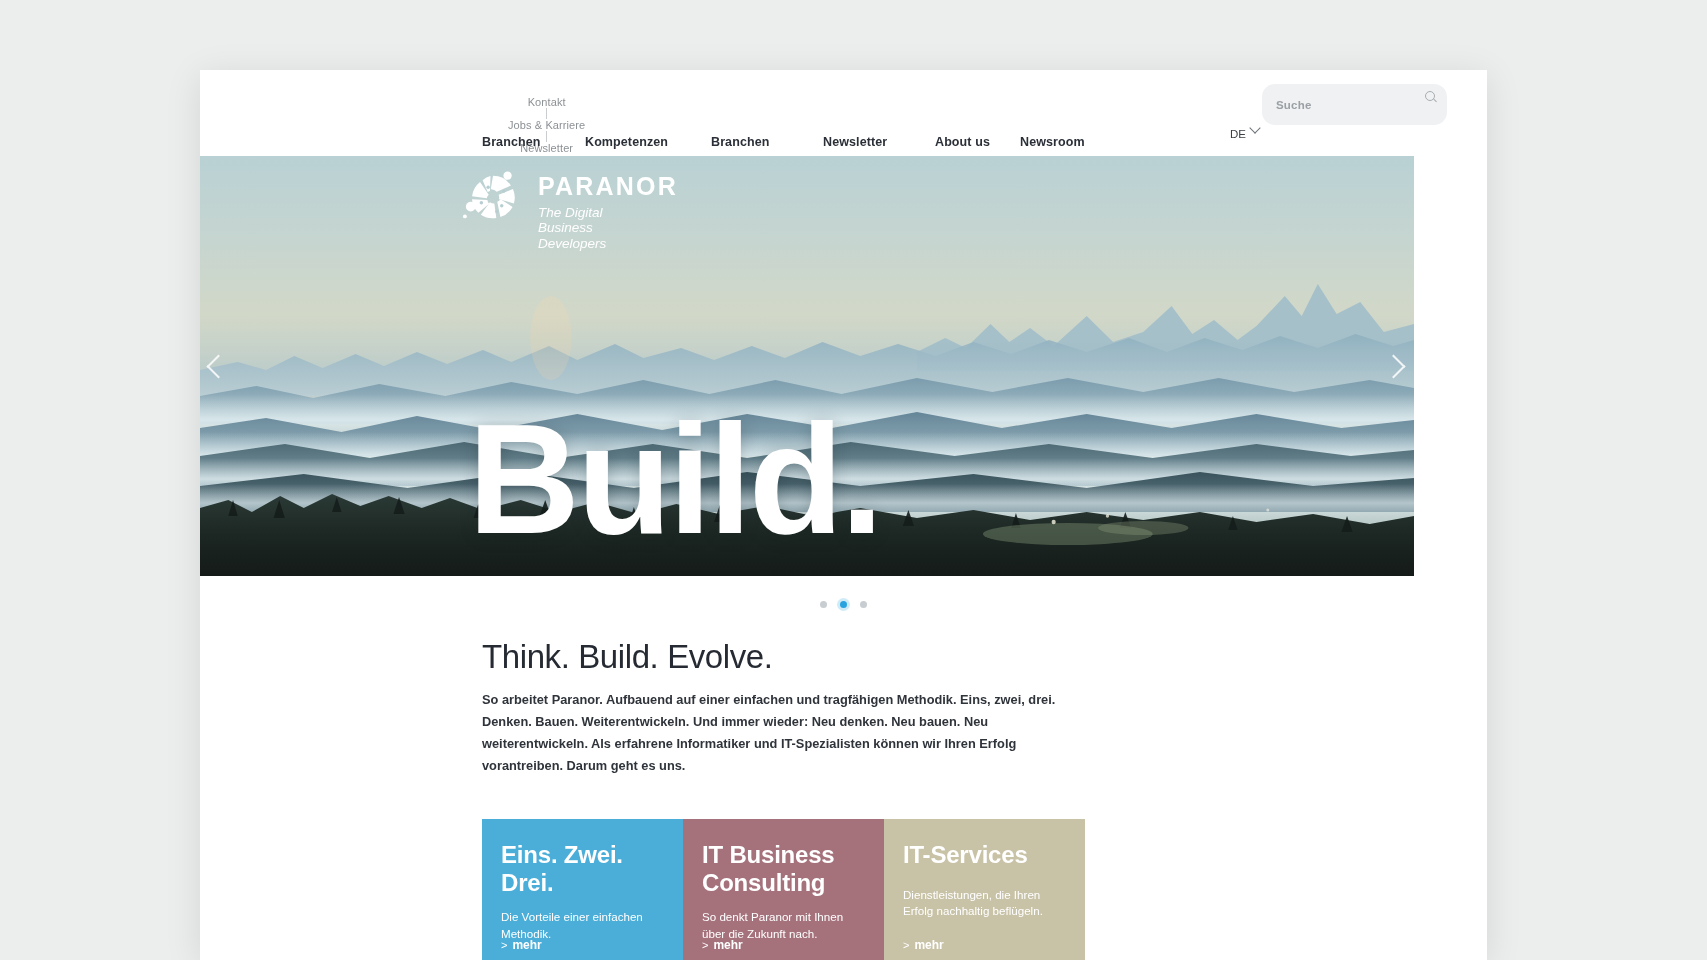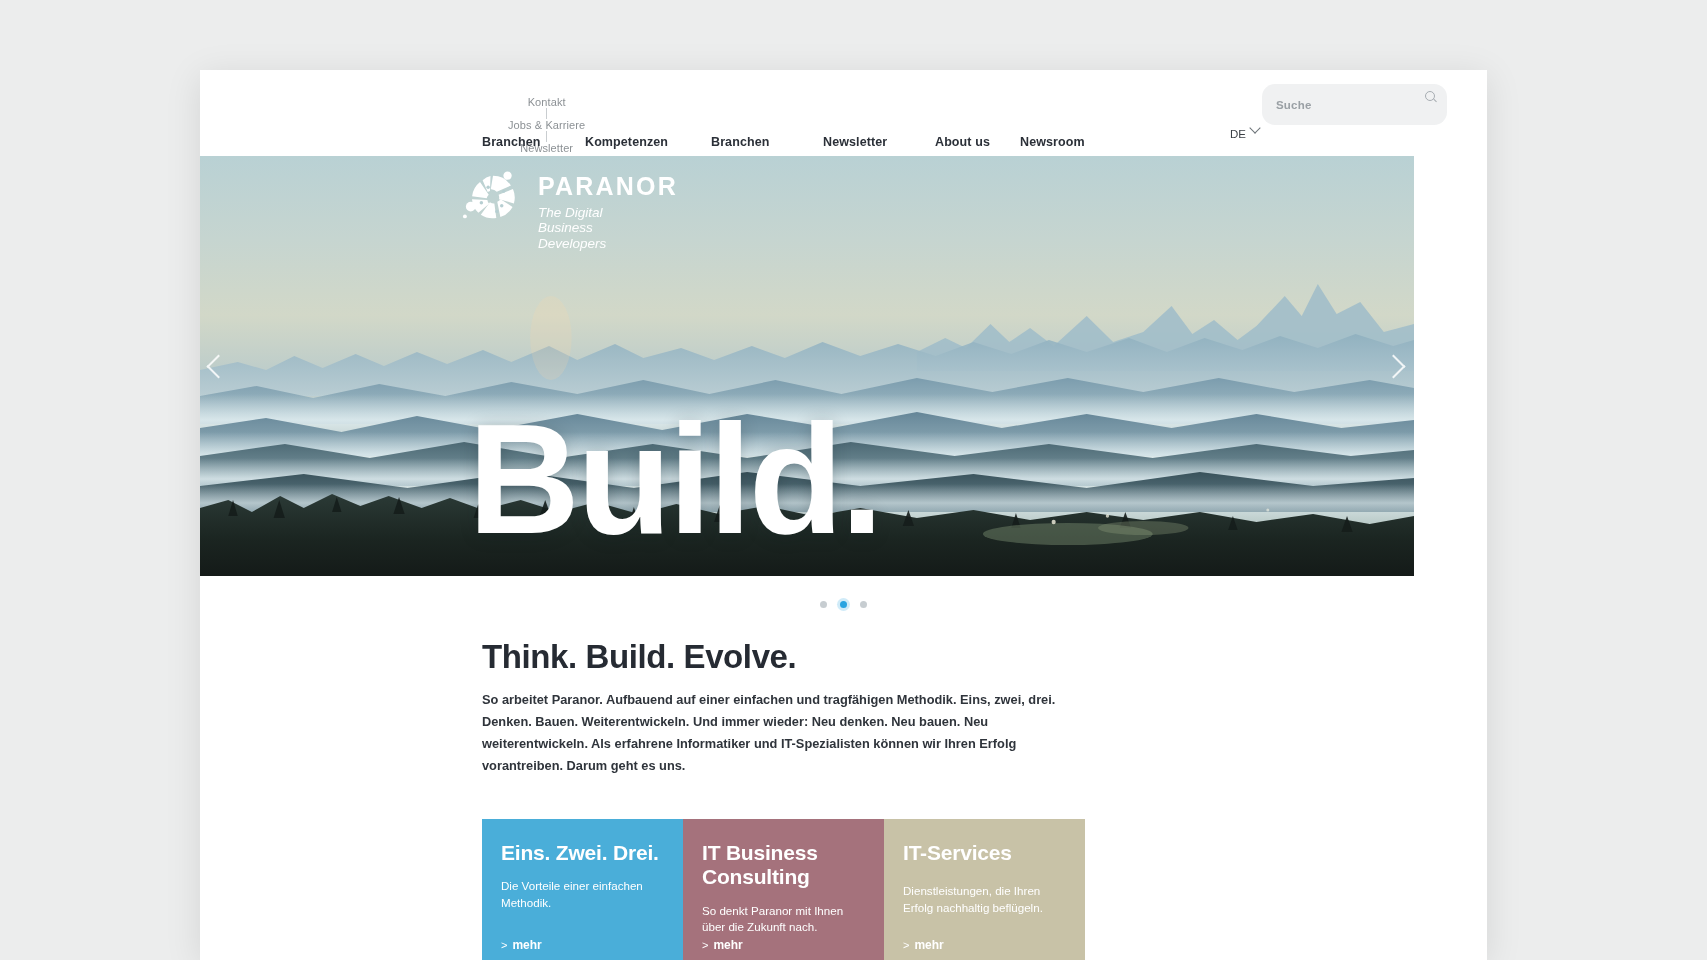--- a/index.html
+++ b/index.html
@@ -117,34 +117,34 @@
   
   .dots{
     height:56px;display:flex;align-items:center;justify-content:center;gap:13px;background:#fff;
   }
   .dot{width:7px;height:7px;border-radius:50%;background:#c7cdd1;cursor:pointer;}
   .dot.active{background:#29a3e0;box-shadow:0 0 0 3px rgba(41,163,224,.22);}
 
   
   .content{padding:0 0 0 282px;}
   .h2{
-    font-size:33px;font-weight:bold;color:#262b33;letter-spacing:-.4px;
+    font-size:33px;font-weight:normal;color:#262b33;letter-spacing:-.4px;
     margin:0;padding-top:6px;
     font-stretch:condensed;
   }
   .intro{
     width:604px;
     font-size:12.8px;font-weight:bold;color:#2f343b;line-height:1.72;
   }
 
   
   .cards{display:flex;margin-top:42px;width:604px;}
   .card{width:201px;height:155px;padding:22px 19px 0 19px;box-sizing:border-box;position:relative;}
   .card h3{
-    margin:0;font-size:21px;line-height:1.16;font-weight:bold;color:#fff;letter-spacing:-.2px;
+    margin:0;font-size:24px;line-height:1.16;font-weight:bold;color:#fff;letter-spacing:-.2px;
   }
   .card p{
     margin:13px 0 0 0;font-size:11.6px;line-height:1.45;color:#fff;
   }
   .card .more{
     position:absolute;bottom:22px;left:19px;
     font-size:12px;font-weight:bold;color:#fff;display:flex;align-items:center;gap:5px;
     cursor:pointer;
   }
   .card .more .gt{font-size:11px;font-weight:normal;}

